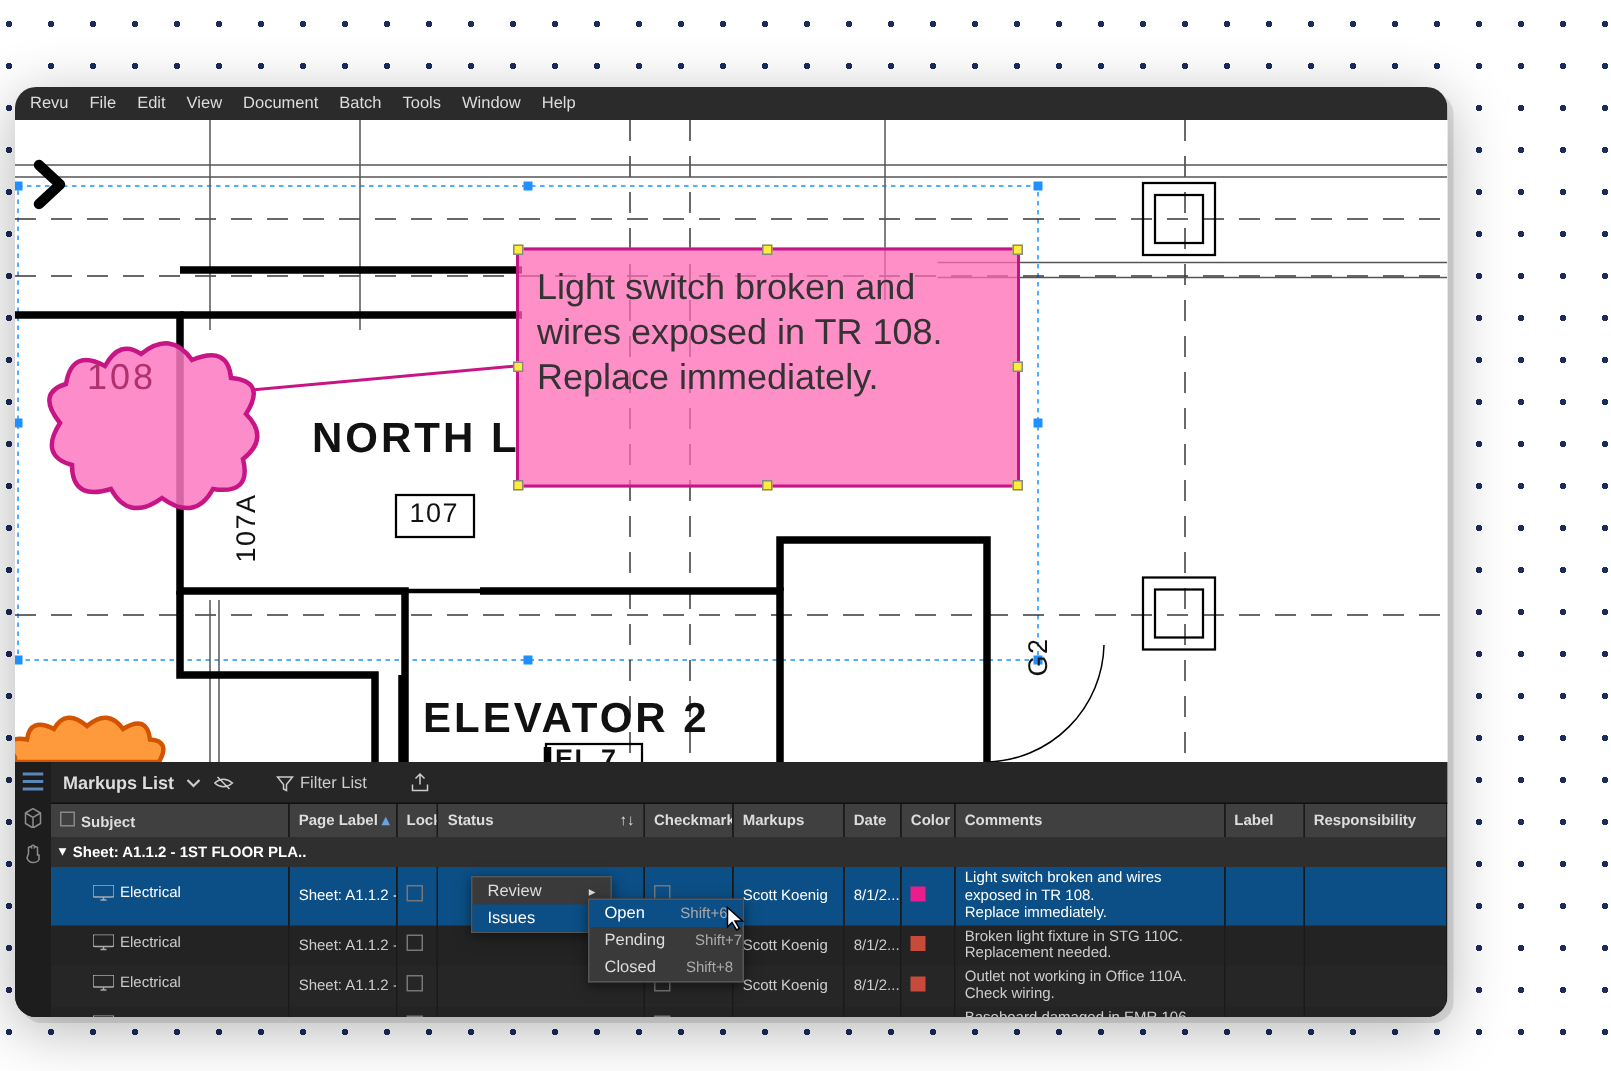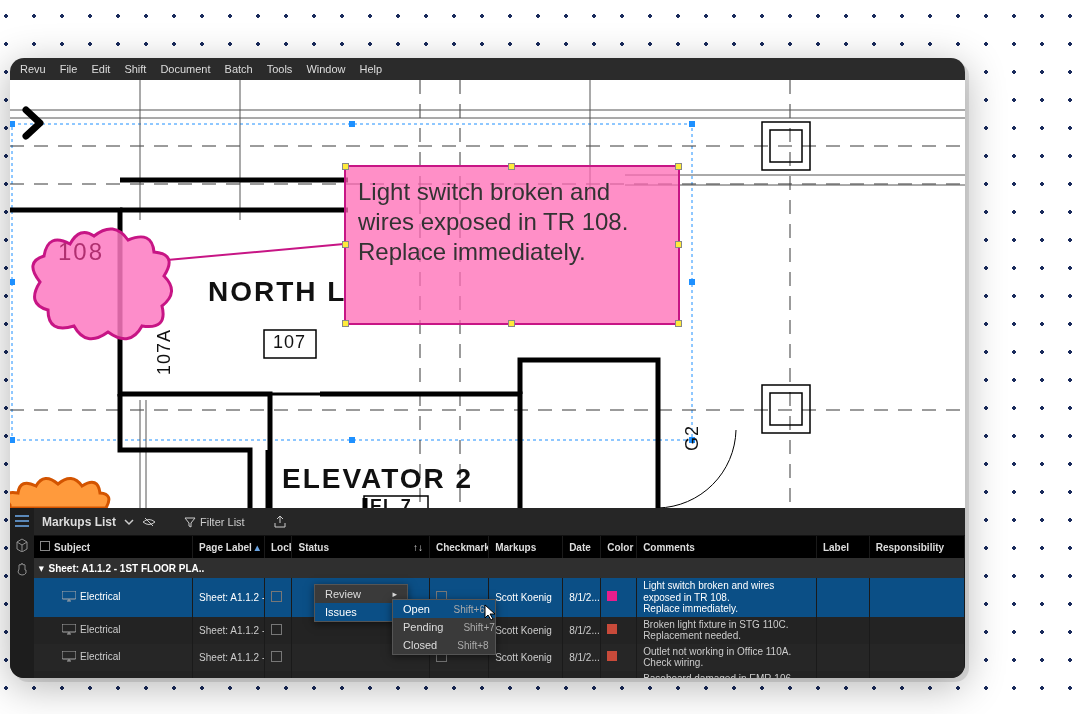--- a/index.html
+++ b/index.html
@@ -49,21 +49,21 @@
 .panel-leftrail svg { opacity: .8; }
 .panel-main { flex: 1; display: flex; flex-direction: column; }
 .panel-toolbar { display: flex; align-items: center; height: 28px; background: #262626; gap: 8px; padding: 0 8px; border-bottom: 1px solid #111; }
 .panel-toolbar .title { font-size: 12px; font-weight: bold; }
 .searchbox { display: flex; align-items: center; background: #1a1a1a; border: 1px solid #444; height: 20px; width: 200px; padding: 0 6px; gap: 6px; }
 .searchbox input { background: transparent; border: none; color: #ccc; flex: 1; font-size: 11px; outline: none; }
 .filter-btn { display: flex; align-items: flex-end; gap: 4px; color: #ccc; font-size: 11px; cursor:pointer; }
 
 .grid-wrap { flex: 1; overflow: hidden; position: relative; }
 .grid { width: 100%; border-collapse: collapse; table-layout: fixed; }
-.grid th { background: #000000; color: #ddd; font-size: 10px; font-weight: bold; text-align: left;
+.grid th { background: #404040; color: #ddd; font-size: 10px; font-weight: bold; text-align: left;
   padding: 4px 6px; border-right: 1px solid #1a1a1a; height: 22px; white-space: nowrap; overflow:hidden; }
 .grid td { padding: 2px 6px; border-right: 1px solid #1a1a1a; height: 20px; white-space: nowrap; overflow:hidden;
   font-size: 10px; color: #ccc; vertical-align: middle; }
 .grid tr.section td { background: #2f2f2f; font-weight: bold; color: #fff; }
 .grid tr.row-selected td { background: #0b4f86; color: #fff; }
 .grid tr.row-normal td { background: #262626; }
 .grid tr.row-normal:nth-child(odd) td { background: #232323; }
 
 .col-subject { width: 150px; }
 .col-page { width: 68px; }
@@ -96,21 +96,21 @@
 <body>
 
 <div class="dots"></div>
 
 <div class="app-window">
 
   <div class="menubar">
     <span>Revu</span>
     <span>File</span>
     <span>Edit</span>
-    <span>Shift</span>
+    <span>View</span>
     <span>Document</span>
     <span>Batch</span>
     <span>Tools</span>
     <span>Window</span>
     <span>Help</span>
   </div>
 
   <div class="canvas">
 
     <svg width="955" height="428">

